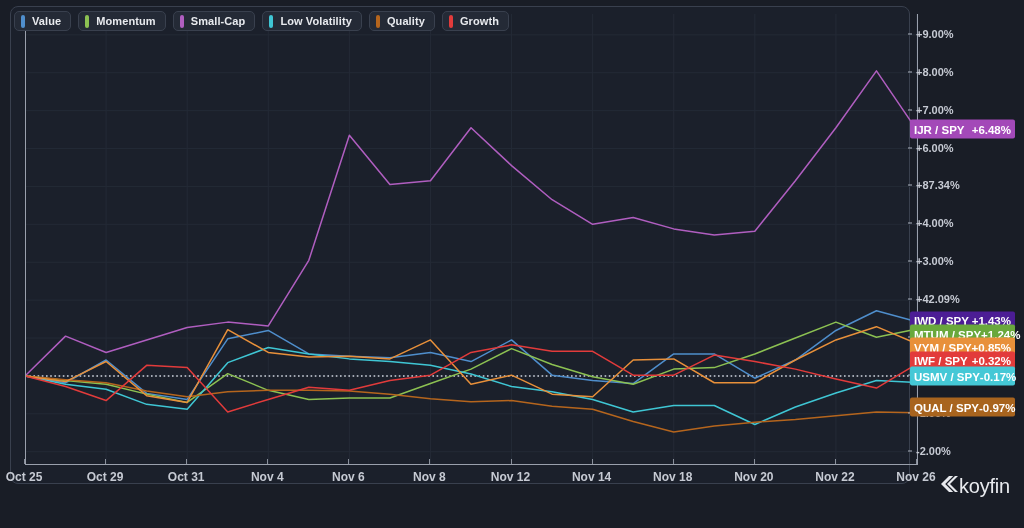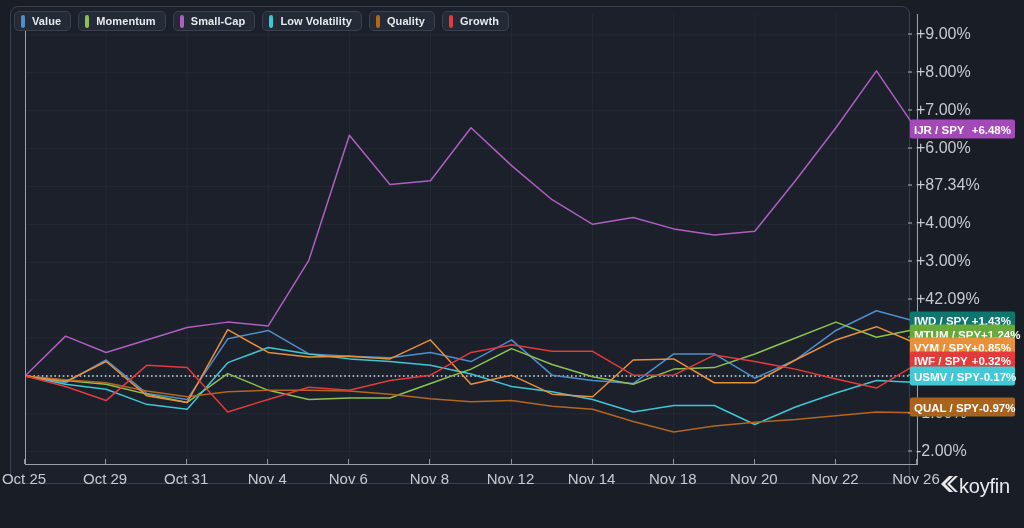--- a/index.html
+++ b/index.html
@@ -65,22 +65,22 @@
     left: 14px; top: 7px;
     width: 893px; height: 451px;
   }
   #plot svg { display: block; }
 
   
   .ytick {
     position: absolute;
     left: 916px;
     color: #c6cad3;
-    font-size: 16px;
-    font-weight: normal;
+    font-size: 11px;
+    font-weight: bold;
     transform: translateY(-50%);
     white-space: nowrap;
     z-index: 5;
   }
   .ytick-mark {
     position: absolute;
     left: 908px;
     width: 4px; height: 1px;
     background: #aeb4c0;
     transform: translateY(-50%);
@@ -106,22 +106,22 @@
     font-weight: bold;
     color: #ffffff;
     white-space: nowrap;
   }
 
   
   .xtick {
     position: absolute;
     top: 470px;
     color: #c6cad3;
-    font-size: 15px;
-    font-weight: normal;
+    font-size: 12px;
+    font-weight: bold;
     transform: translateX(-50%);
     white-space: nowrap;
   }
   .xtick-mark {
     position: absolute;
     top: 459px;
     width: 1px; height: 5px;
     background: #8a909c;
   }
 
@@ -269,21 +269,21 @@
     <div class="xtick-mark" style="left: 753.818px;"></div>
     <div class="xtick" style="left: 753.818px;">Nov 20</div>
     <div class="xtick-mark" style="left: 834.909px;"></div>
     <div class="xtick" style="left: 834.909px;">Nov 22</div>
     <div class="xtick-mark" style="left: 916px;"></div>
     <div class="xtick" style="left: 916px;">Nov 26</div>
     <div class="badge" style="background: rgb(163, 73, 184); top: 129.35px;">
       <span>IJR / SPY</span>
       <span>+6.48%</span>
     </div>
-    <div class="badge" style="background: #0f766e; top: 320.741px;">
+    <div class="badge" style="background: #4c1d95; top: 320.741px;">
       <span>IWD / SPY</span>
       <span>+1.43%</span>
     </div>
     <div class="badge" style="background: rgb(105, 168, 60); top: 334.006px;">
       <span>MTUM / SPY</span>
       <span>+1.24%</span>
     </div>
     <div class="badge" style="background: rgb(232, 144, 58); top: 347.271px; justify-content: center;">
       <span>VYM / SPY</span>
       <span>+0.85%</span>

